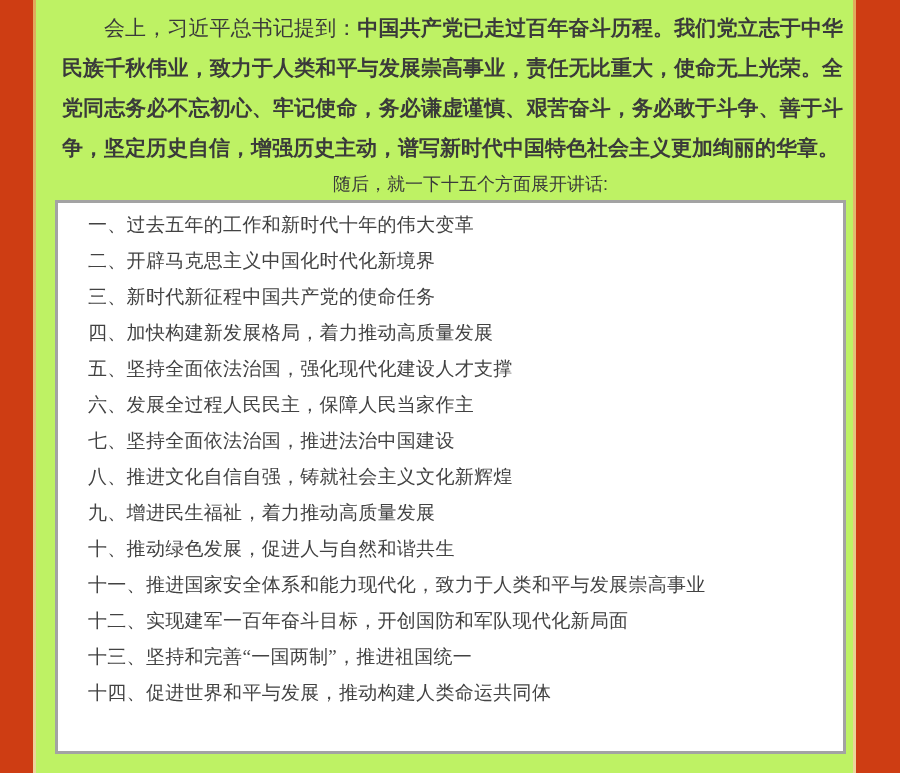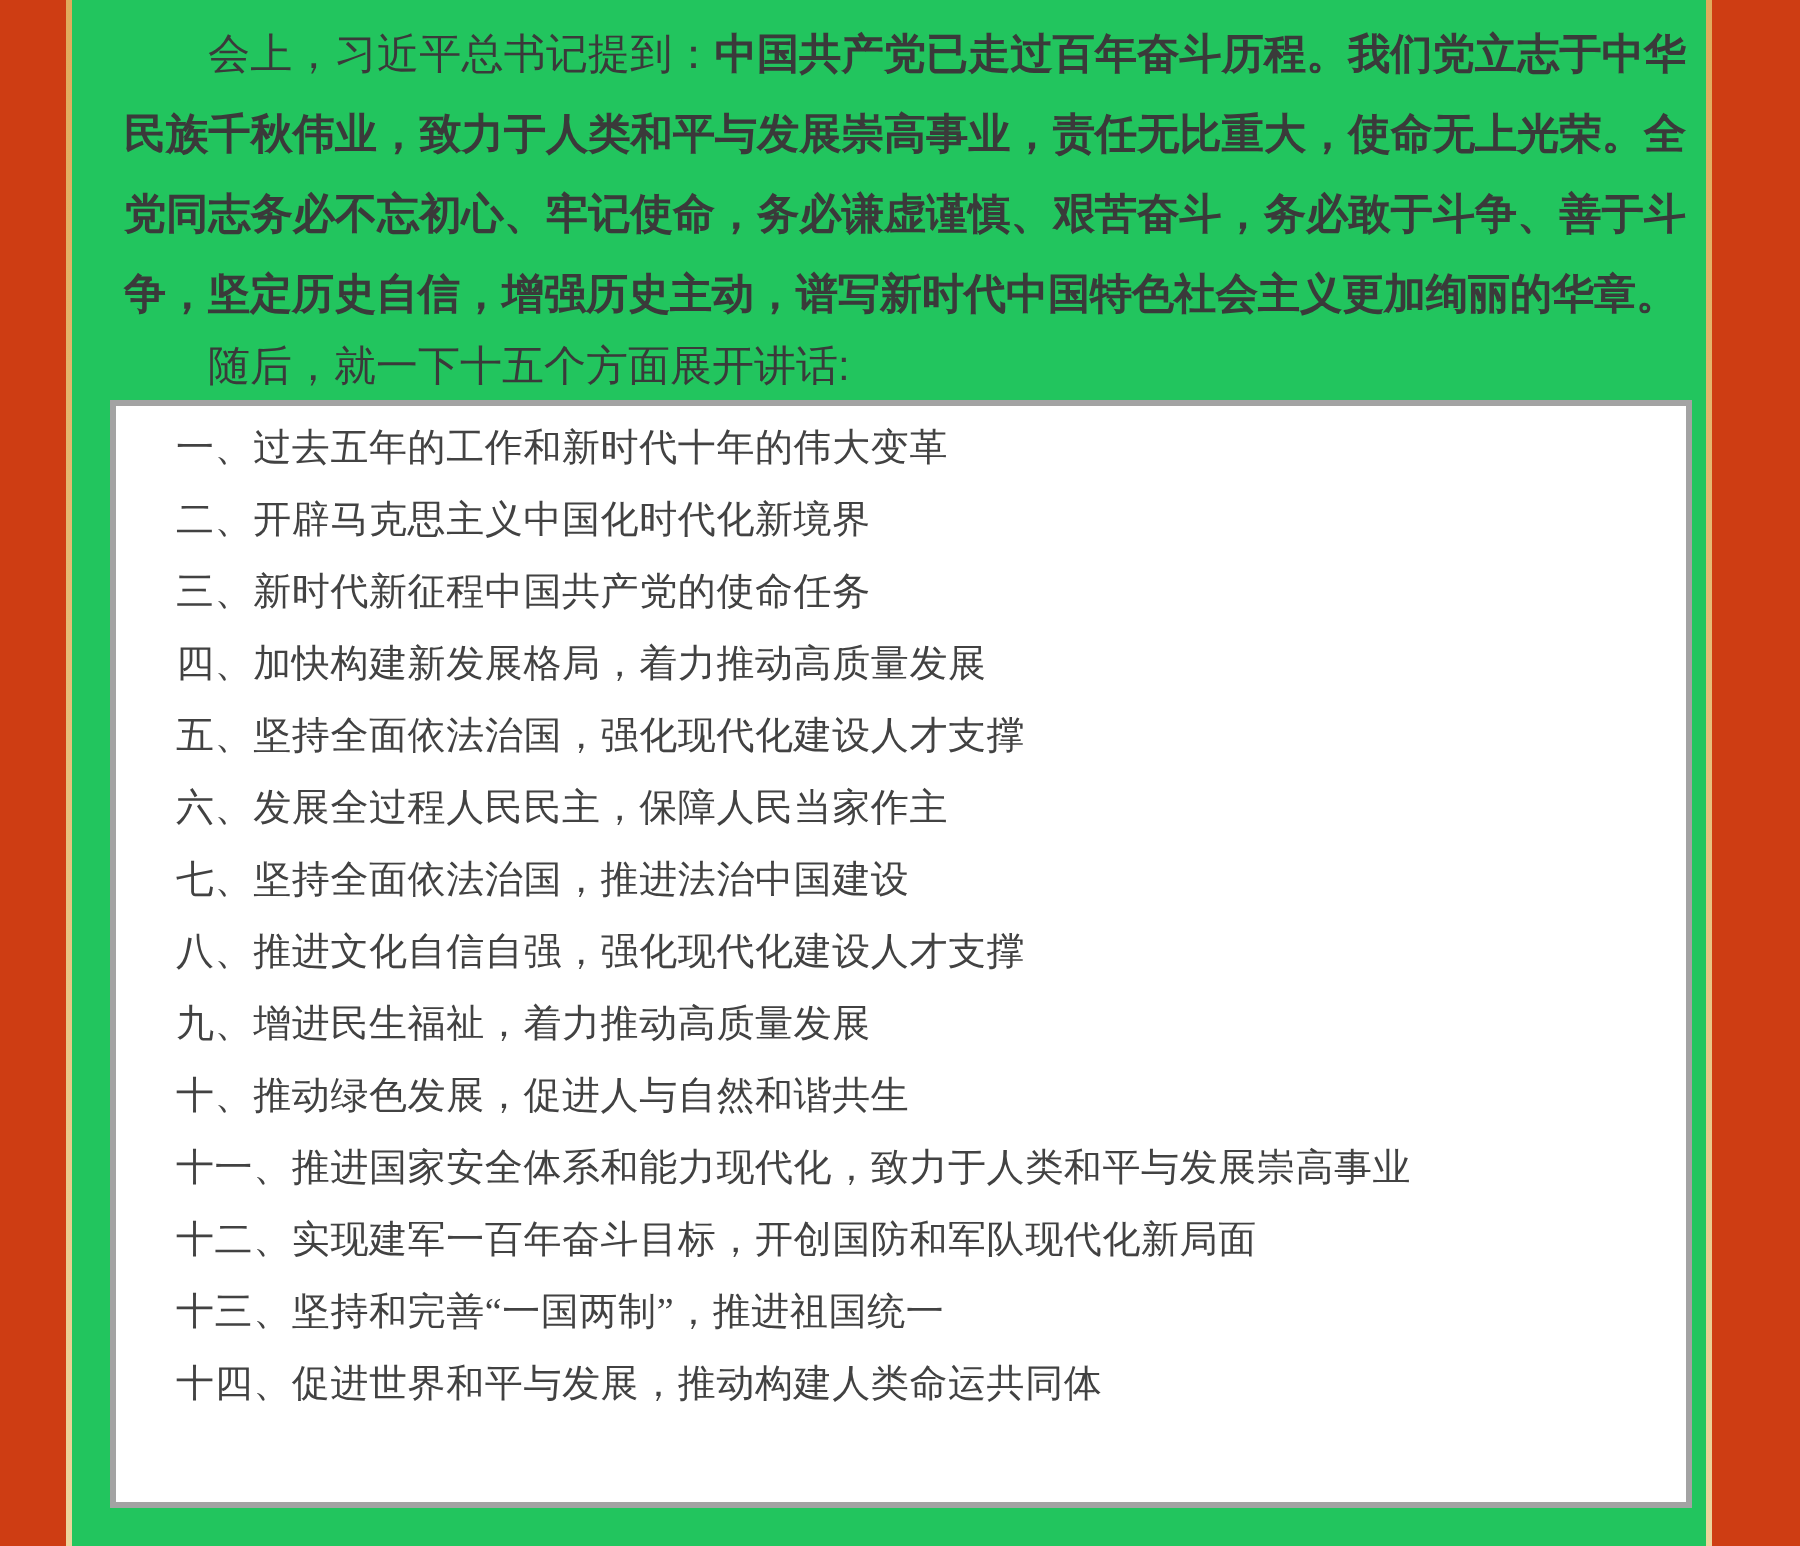--- a/index.html
+++ b/index.html
@@ -5,21 +5,21 @@
   html, body {
     margin: 0;
     padding: 0;
     background: #ffffff;
     font-family: "Liberation Sans", "DejaVu Sans", sans-serif;
   }
   .page {
     position: relative;
     width: 900px;
     height: 773px;
-    background: #22c55e;
+    background: #bef264;
     overflow: hidden;
   }
   .side-bar {
     position: absolute;
     top: 0;
     height: 773px;
     background: #ce3d13;
   }
   .side-bar.left  { left: 0;  width: 33px; }
   .side-bar.right { right: 0; width: 44px; }
@@ -46,25 +46,26 @@
     color: #3a3a3a;
     text-align: justify;
     text-indent: 2em;
     letter-spacing: 0;
   }
   .intro .lead { font-weight: 400; }
   .intro .emph { font-weight: 700; }
   .subtitle {
     margin: 0 10px 0 26px;
     height: 32px;
-    font-size: 21px;
+    font-size: 18px;
     line-height: 32px;
     color: #3a3a3a;
     text-indent: 2em;
     font-weight: 400;
+    text-align: center;
   }
   .topics-box {
     box-sizing: border-box;
     margin-left: 19px;
     width: 791px;
     height: 554px;
     border: 3px solid #a3a3a3;
     background: #ffffff;
     padding: 4px 18px 4px 30px;
     overflow: hidden;
@@ -101,21 +102,21 @@
 
     <div class="topics-box">
       <ul class="topics-list">
         <li>一、过去五年的工作和新时代十年的伟大变革</li>
         <li>二、开辟马克思主义中国化时代化新境界</li>
         <li>三、新时代新征程中国共产党的使命任务</li>
         <li>四、加快构建新发展格局，着力推动高质量发展</li>
         <li>五、坚持全面依法治国，强化现代化建设人才支撑</li>
         <li>六、发展全过程人民民主，保障人民当家作主</li>
         <li>七、坚持全面依法治国，推进法治中国建设</li>
-        <li>八、推进文化自信自强，强化现代化建设人才支撑</li>
+        <li>八、推进文化自信自强，铸就社会主义文化新辉煌</li>
         <li>九、增进民生福祉，着力推动高质量发展</li>
         <li>十、推动绿色发展，促进人与自然和谐共生</li>
         <li>十一、推进国家安全体系和能力现代化，致力于人类和平与发展崇高事业</li>
         <li>十二、实现建军一百年奋斗目标，开创国防和军队现代化新局面</li>
         <li>十三、坚持和完善“一国两制”，推进祖国统一</li>
         <li>十四、促进世界和平与发展，推动构建人类命运共同体</li>
       </ul>
     </div>
 
   </div>

